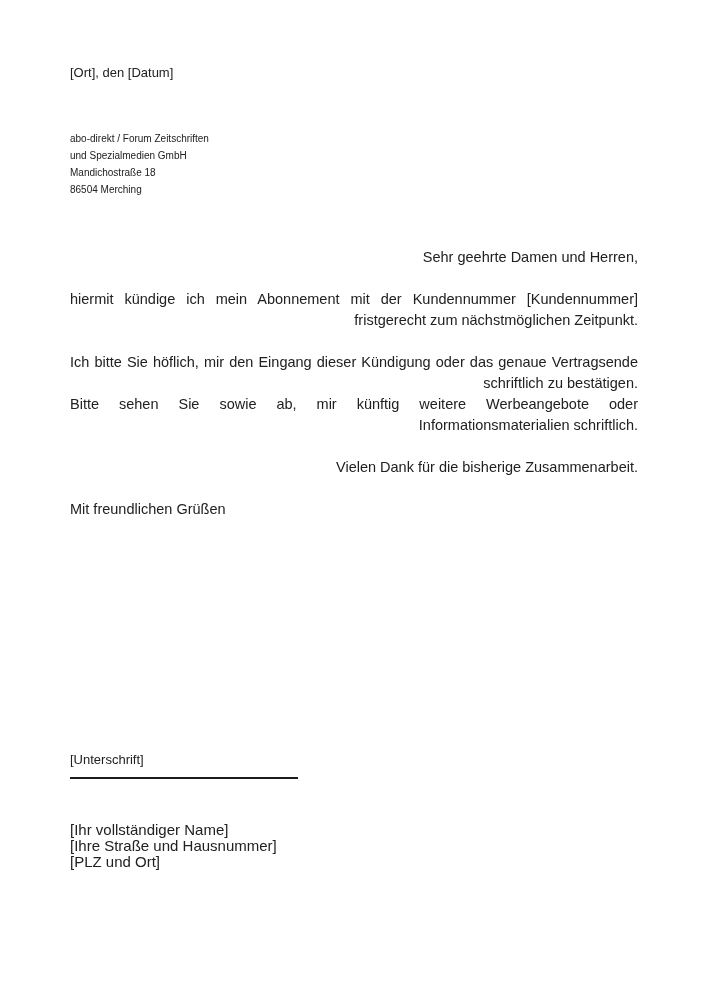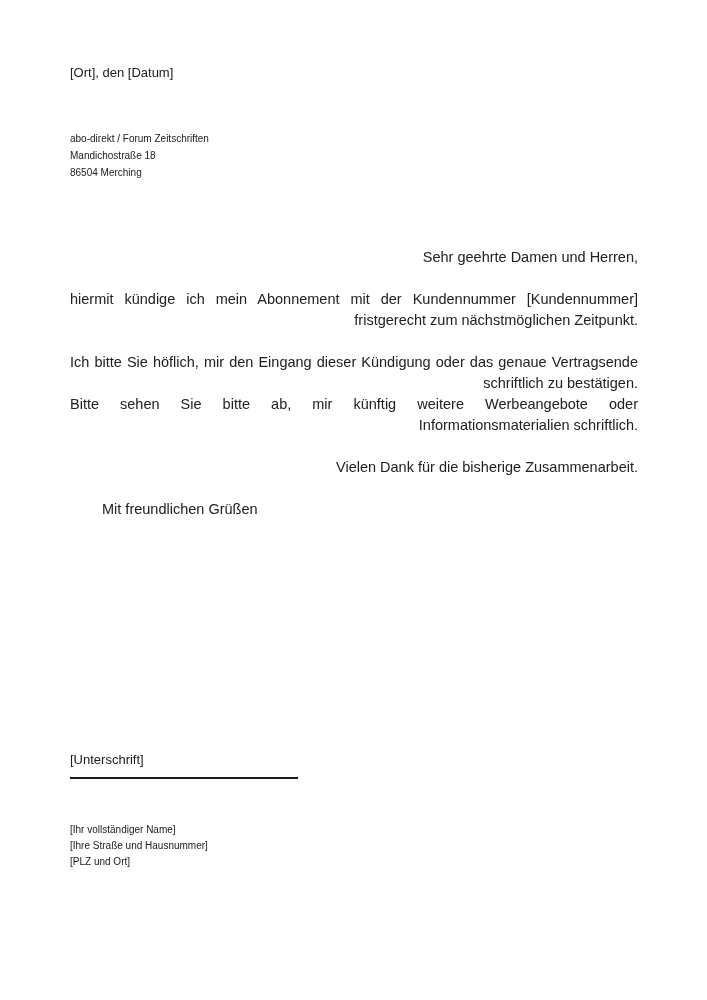--- a/index.html
+++ b/index.html
@@ -35,68 +35,69 @@
     font-size: 14.5px;
     line-height: 21px;
   }
   .para { margin: 21px 0 0 0; }
   .jline {
     display: block;
     text-align: justify;
     text-align-last: justify;
   }
   .line { display: block; text-align: right; }
-  .closing { margin-top: 21px; margin-left: 32px; }
+  .closing { margin-top: 21px; }
   .signature-area {
     position: absolute;
     left: 70px;
     top: 751px;
     font-size: 13px;
     line-height: 17px;
   }
   .signature-line {
     width: 228px;
     height: 0;
     border-top: 2px solid #1c1c1c;
     margin-top: 9px;
   }
   .sender-block {
     position: absolute;
     left: 70px;
     top: 822px;
-    font-size: 10px;
+    font-size: 15px;
     line-height: 16px;
   }
 </style>
 </head>
 <body>
 
 <div class="page">
 
   <div class="date-line">[Ort], den [Datum]</div>
 
   <div class="recipient-block">
     <div>abo-direkt / Forum Zeitschriften</div>
+    <div>und Spezialmedien GmbH</div>
     <div>Mandichostraße 18</div>
     <div>86504 Merching</div>
   </div>
 
   <div class="letter-body">
 
     <div class="line">Sehr geehrte Damen und Herren,</div>
 
     <p class="para">
       <span class="jline">hiermit kündige ich mein Abonnement mit der Kundennummer [Kundennummer]</span>
       <span class="line">fristgerecht zum nächstmöglichen Zeitpunkt.</span>
     </p>
 
     <p class="para">
       <span class="jline">Ich bitte Sie höflich, mir den Eingang dieser Kündigung oder das genaue Vertragsende</span>
       <span class="line">schriftlich zu bestätigen.</span>
-      <span class="jline">Bitte sehen Sie bitte ab, mir künftig weitere Werbeangebote oder</span>
+      <span class="jline">Bitte sehen Sie sowie ab, mir künftig weitere Werbeangebote oder</span>
       <span class="line">Informationsmaterialien schriftlich.</span>
     </p>
 
     <p class="para">
       <span class="line">Vielen Dank für die bisherige Zusammenarbeit.</span>
     </p>
 
     <div class="closing">Mit freundlichen Grüßen</div>
 
   </div>

